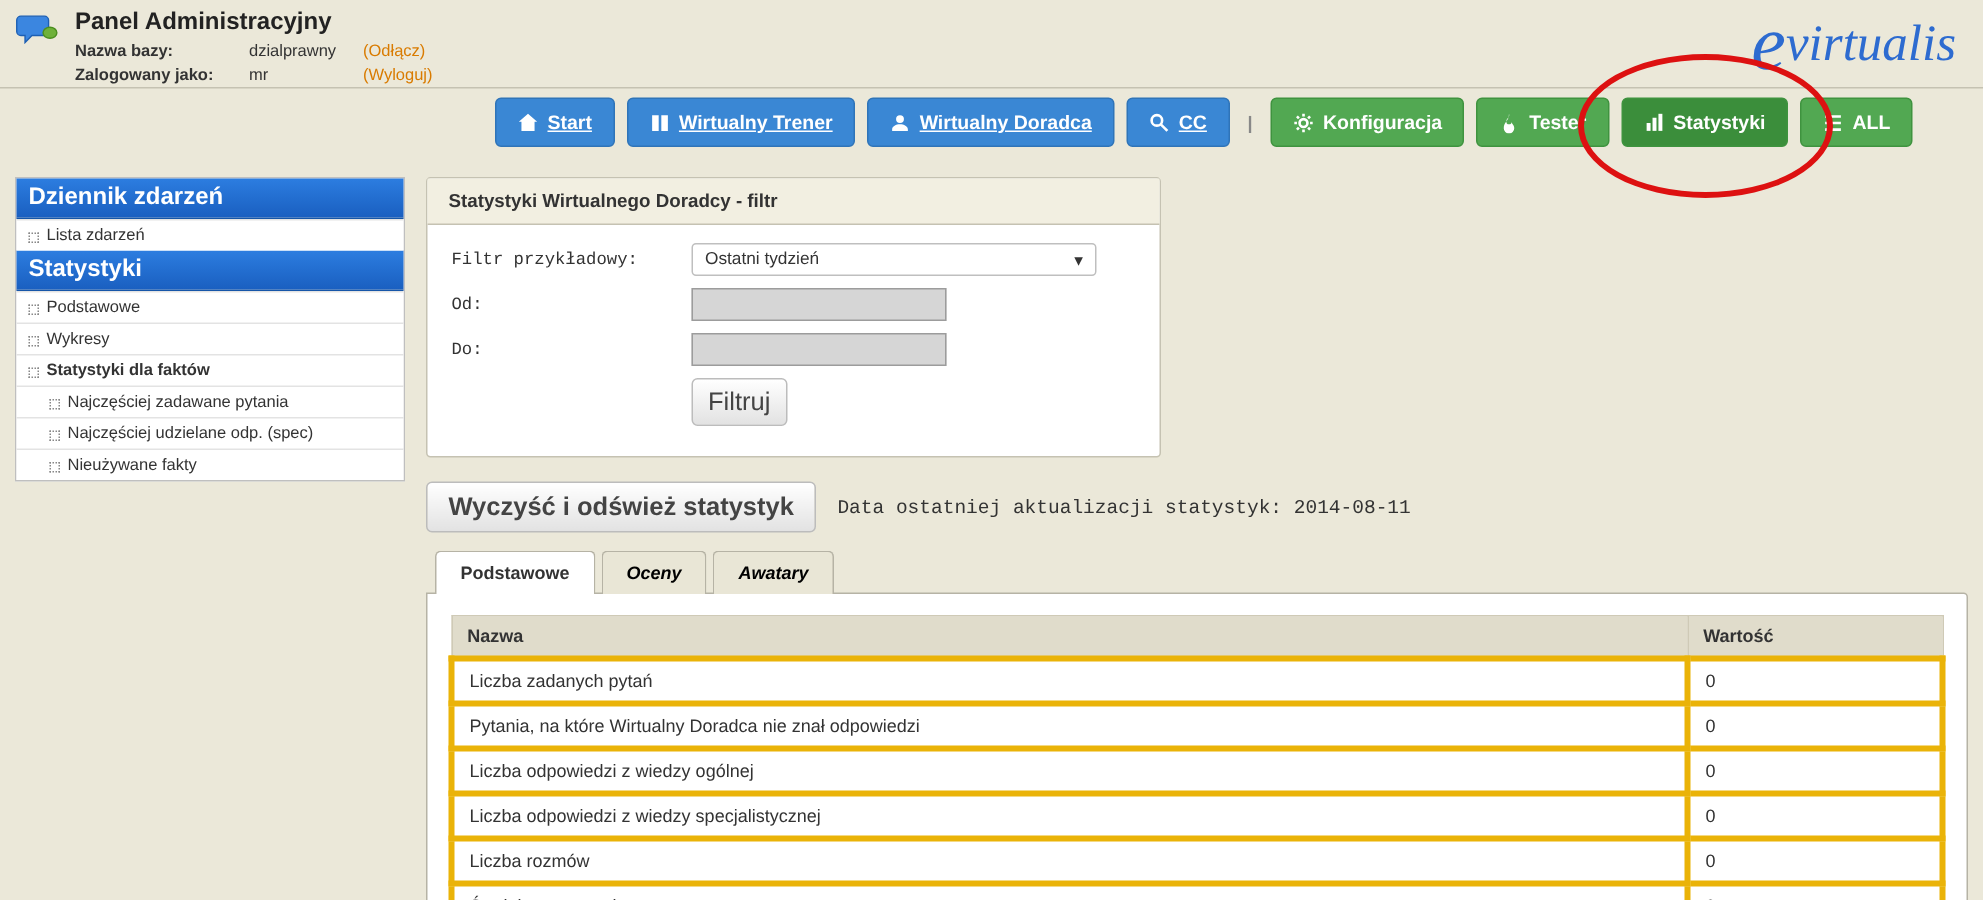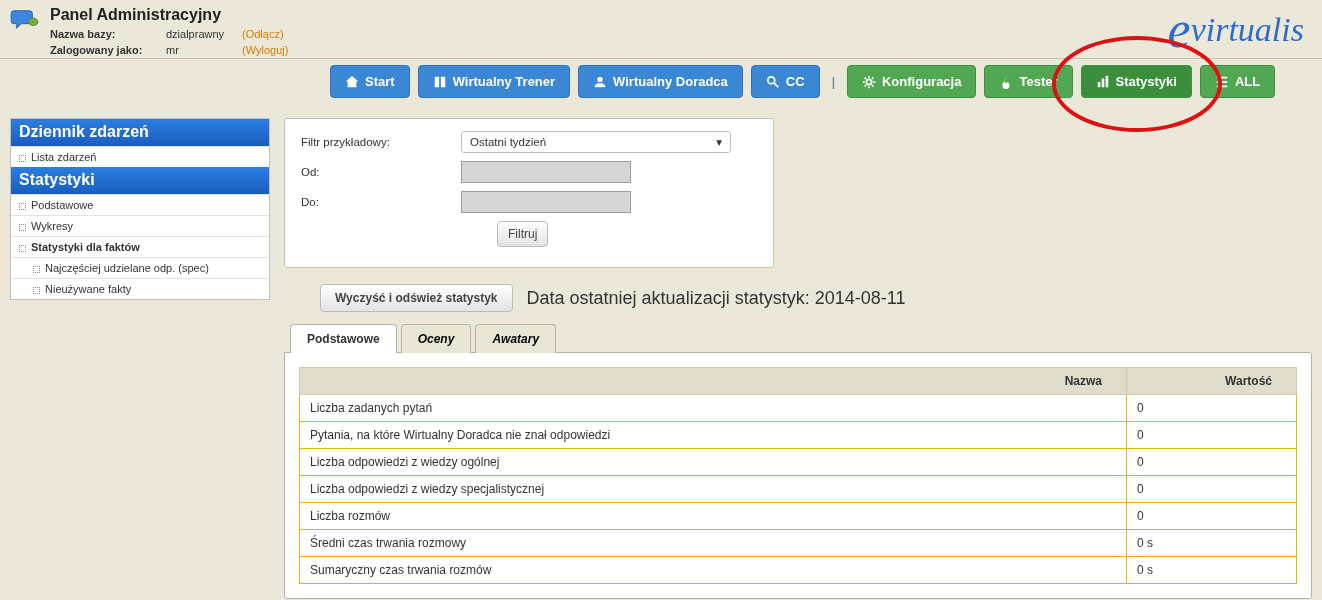--- a/index.html
+++ b/index.html
@@ -52,21 +52,21 @@
   
   .main-nav {
     display:flex;gap:8px;align-items:center;
     padding:6px 10px 10px 330px;
   }
   .nav-btn, .nav-btn-green {
     display:inline-flex;align-items:center;gap:6px;
     color:#fff;font-size:13px;font-weight:bold;
     padding:8px 14px;border-radius:4px;border:none;cursor:pointer;
   }
-  .nav-btn{background:var(--btn-blue);border:1px solid var(--btn-blue-dark);}
+  .nav-btn{background:var(--btn-blue);border:1px solid var(--btn-blue-dark);text-decoration:underline;}
   .nav-btn-green{background:var(--btn-green);border:1px solid var(--btn-green-dark);}
   .nav-sep{color:#888;font-weight:bold;padding:0 4px;}
   .nav-btn .ico, .nav-btn-green .ico{display:inline-flex;width:14px;height:14px;}
   .nav-btn-green.hi{background:var(--btn-green-hi);}
   
   .ellipse-highlight{
     position:absolute;
     border:4px solid #d11;
     border-radius:50%;
     width:170px;height:96px;
@@ -99,57 +99,57 @@
     background:#fff;border:1px solid var(--panel-border);
     border-radius:3px;
   }
   .panel-title{
     padding:8px 14px;font-weight:bold;font-size:12.5px;
     border-bottom:1px solid var(--panel-border);
     background:#f2efe1;
   }
   .panel-body{padding:12px 16px;}
   .frow{display:flex;align-items:center;margin-bottom:8px;font-size:11.5px;}
-  .frow .flbl{width:160px;}
+  .frow .flbl{width:160px;font-family:Liberation Mono, monospace;}
   .select{
     width:270px;height:22px;border:1px solid #bfbfbf;border-radius:3px;
     background:#fff;display:flex;align-items:center;justify-content:space-between;
     padding:0 8px;font-size:11.5px;cursor:pointer;
   }
   .input-dis{
     width:170px;height:22px;border:1px solid #9c9c9c;background:#d6d6d6;
   }
   .btn-gray{
     display:inline-block;padding:6px 14px;border:1px solid #bcbcbc;
     border-radius:4px;background:linear-gradient(#ffffff,#e2e2e2);
-    font-size:12px;cursor:pointer;font-weight:bold;color:#444;margin-left:36px;
+    font-size:17px;cursor:pointer;font-weight:bold;color:#444;
   }
   .btn-gray.small{padding:5px 10px;font-weight:normal;}
   .refresh-row{display:flex;align-items:center;gap:14px;margin:16px 0 12px 0;}
-  .last-upd{font-size:18px;}
+  .last-upd{font-size:13px;font-family:Liberation Mono, monospace;}
   
   .tabs{display:flex;gap:4px;margin-bottom:-1px;margin-left:6px;}
   .tab{
     padding:7px 16px;border:1px solid var(--tab-border);
     border-bottom:none;border-radius:4px 4px 0 0;
     background:#e9e6d6;color:#000000;font-size:12px;font-style:italic;font-weight:bold;
     cursor:pointer;
   }
   .tab.active{background:#fff;color:#333;font-style:normal;}
   .tab-pane{
     border:1px solid var(--tab-border);background:#fff;
     padding:14px;border-radius:0 3px 3px 3px;
   }
   table.stats{width:100%;border-collapse:collapse;font-size:12px;}
   table.stats th{
     background:var(--thead);border:1px solid #cfcab6;
-    padding:6px 24px;font-weight:bold;text-align:right;
+    padding:6px 10px;font-weight:bold;text-align:left;
   }
   table.stats td{
-    border:1px solid #eab308;padding:6px 10px;
+    border:4px solid #eab308;padding:6px 10px;
   }
   table.stats td.val{width:170px;}
   svg{display:block;}
 </style>
 </head>
 <body>
 
 <div class="topbar">
   <div class="top-left">
     <span class="speech-icon">
@@ -251,26 +251,28 @@
 </div>
 
 <div class="layout">
   <div class="sidebar">
     <div class="side-head">Dziennik zdarzeń</div>
     <div class="side-item">Lista zdarzeń</div>
     <div class="side-head">Statystyki</div>
     <div class="side-item">Podstawowe</div>
     <div class="side-item">Wykresy</div>
     <div class="side-item bold">Statystyki dla faktów</div>
+    <div class="side-item l2">Najczęściej zadawane pytania</div>
     <div class="side-item l2">Najczęściej udzielane odp. (spec)</div>
     <div class="side-item l2">Nieużywane fakty</div>
   </div>
 
   <div class="content">
     <div class="panel" style="width:490px;">
+      <div class="panel-title">Statystyki Wirtualnego Doradcy - filtr</div>
       <div class="panel-body">
         <div class="frow">
           <span class="flbl">Filtr przykładowy:</span>
           <div class="select">
             <span>Ostatni tydzień</span>
             <span>▾</span>
           </div>
         </div>
         <div class="frow">
           <span class="flbl">Od:</span>

